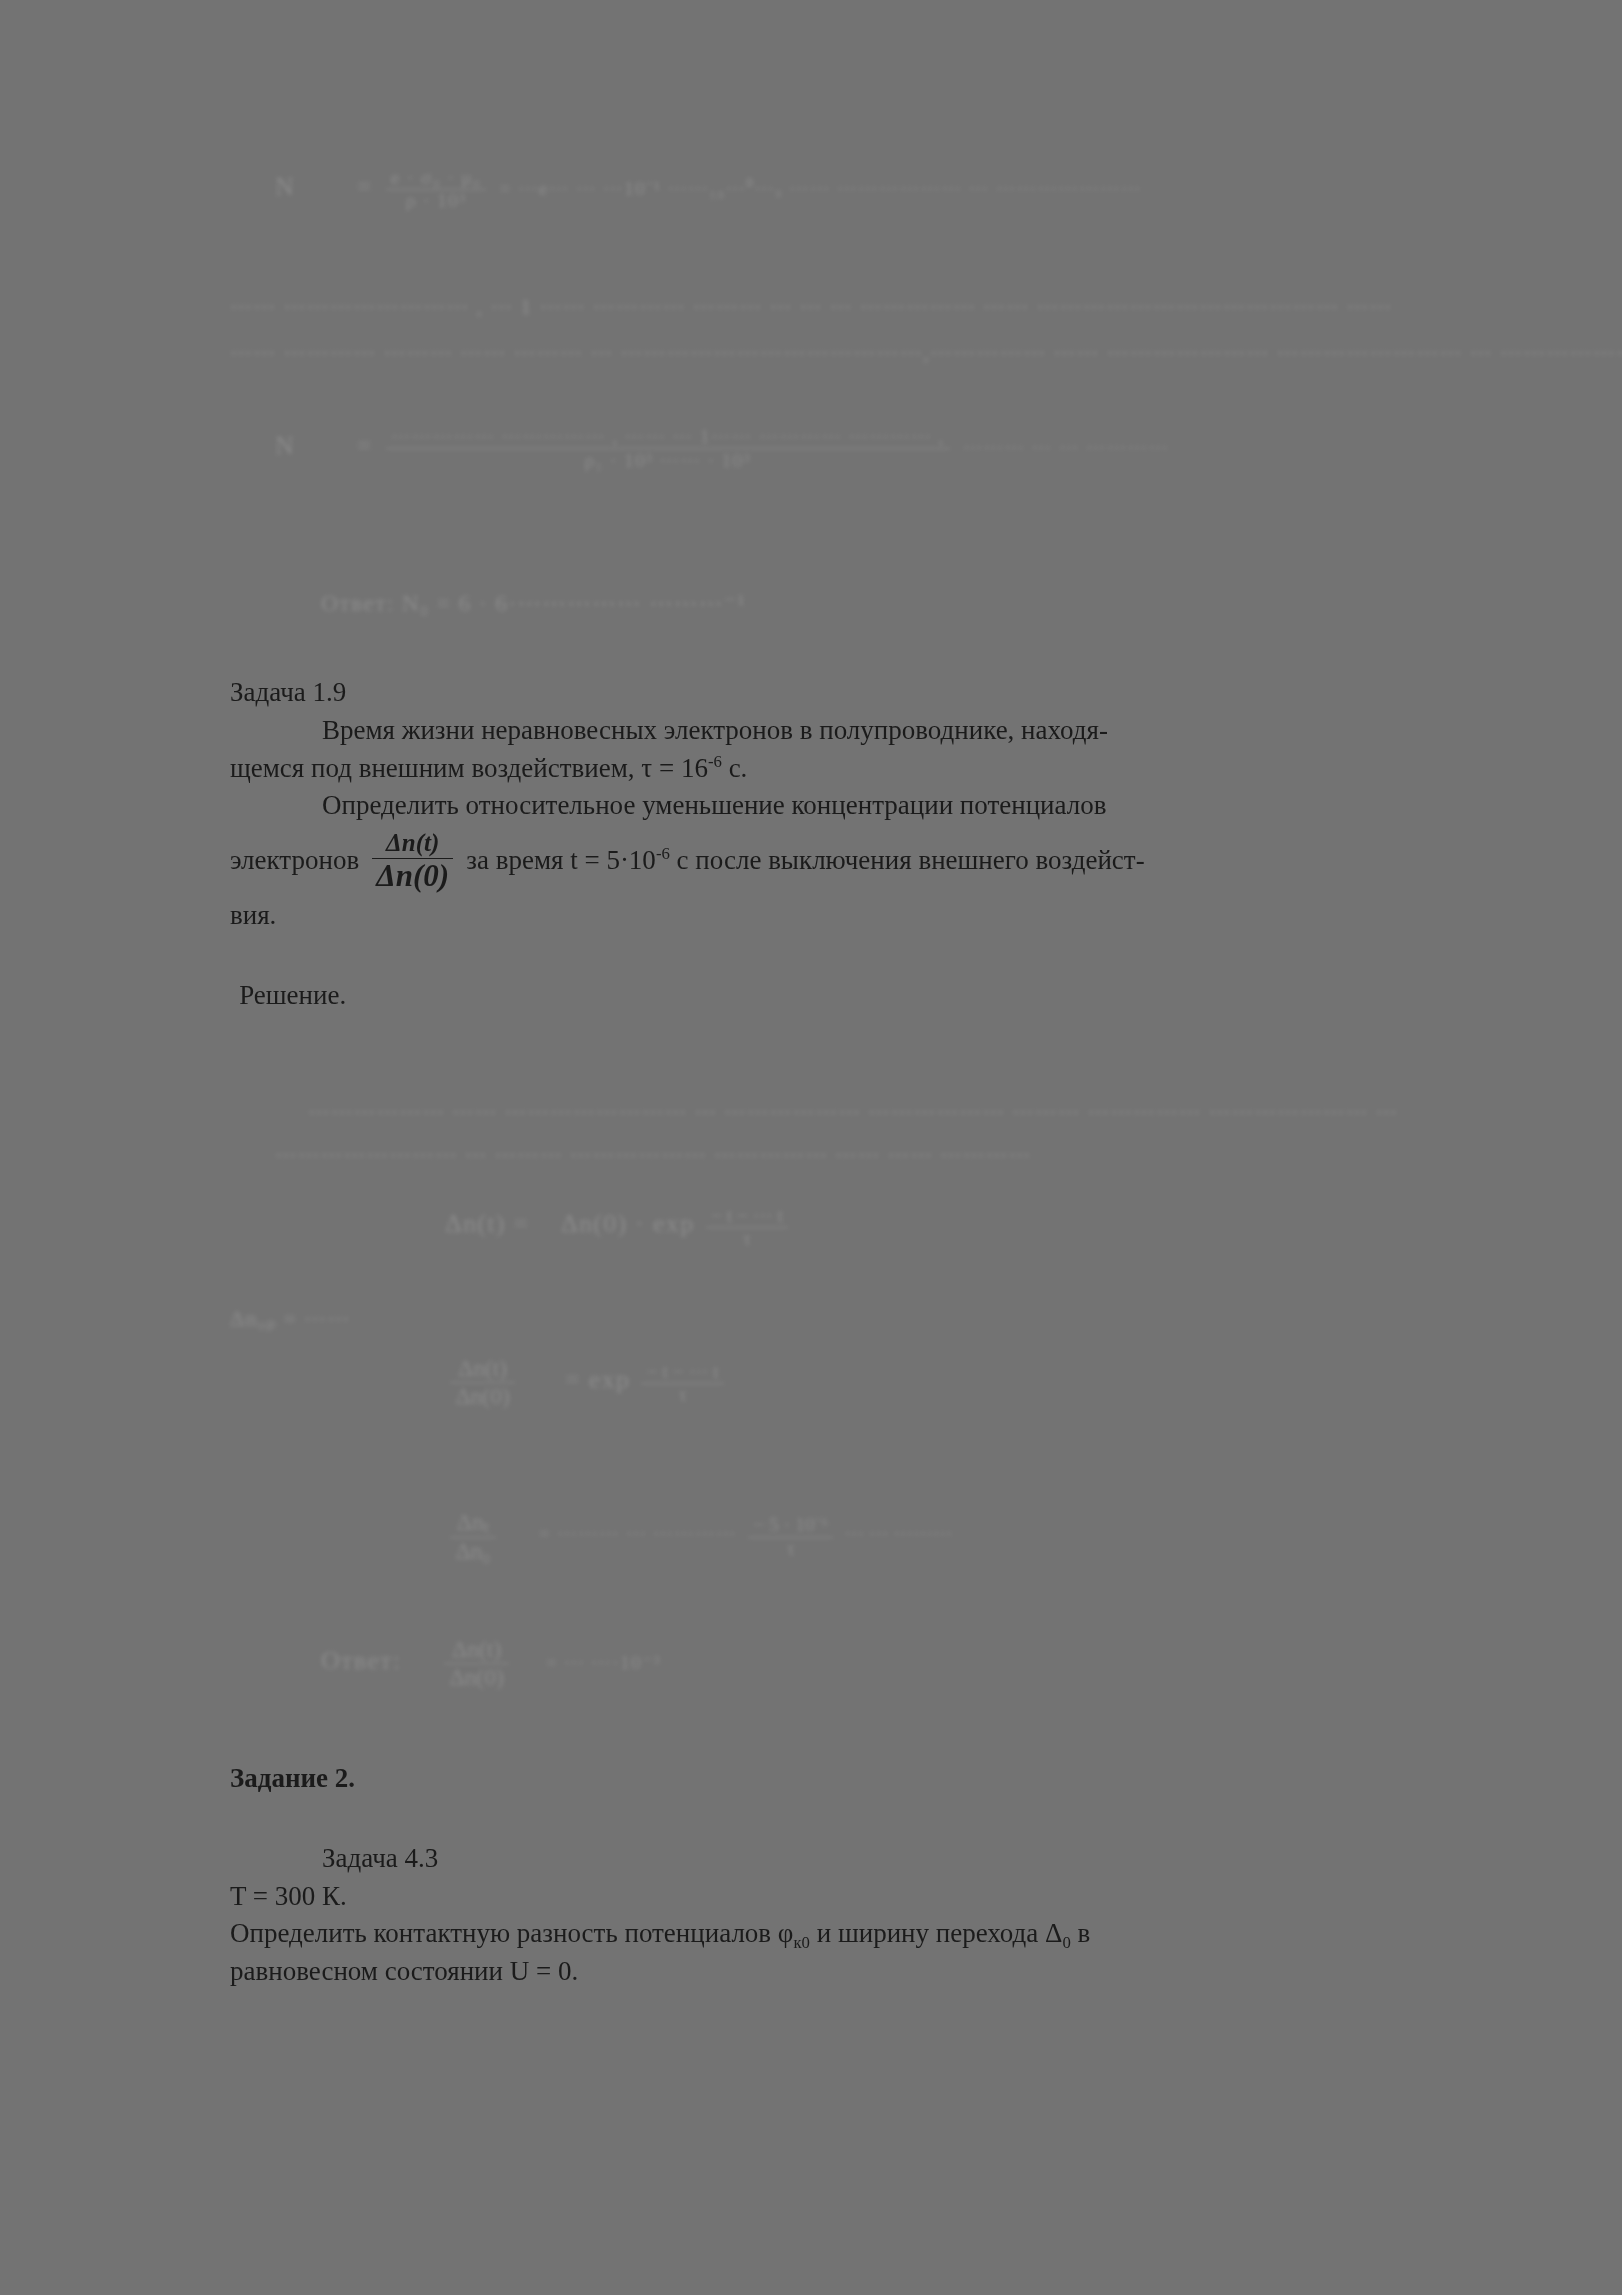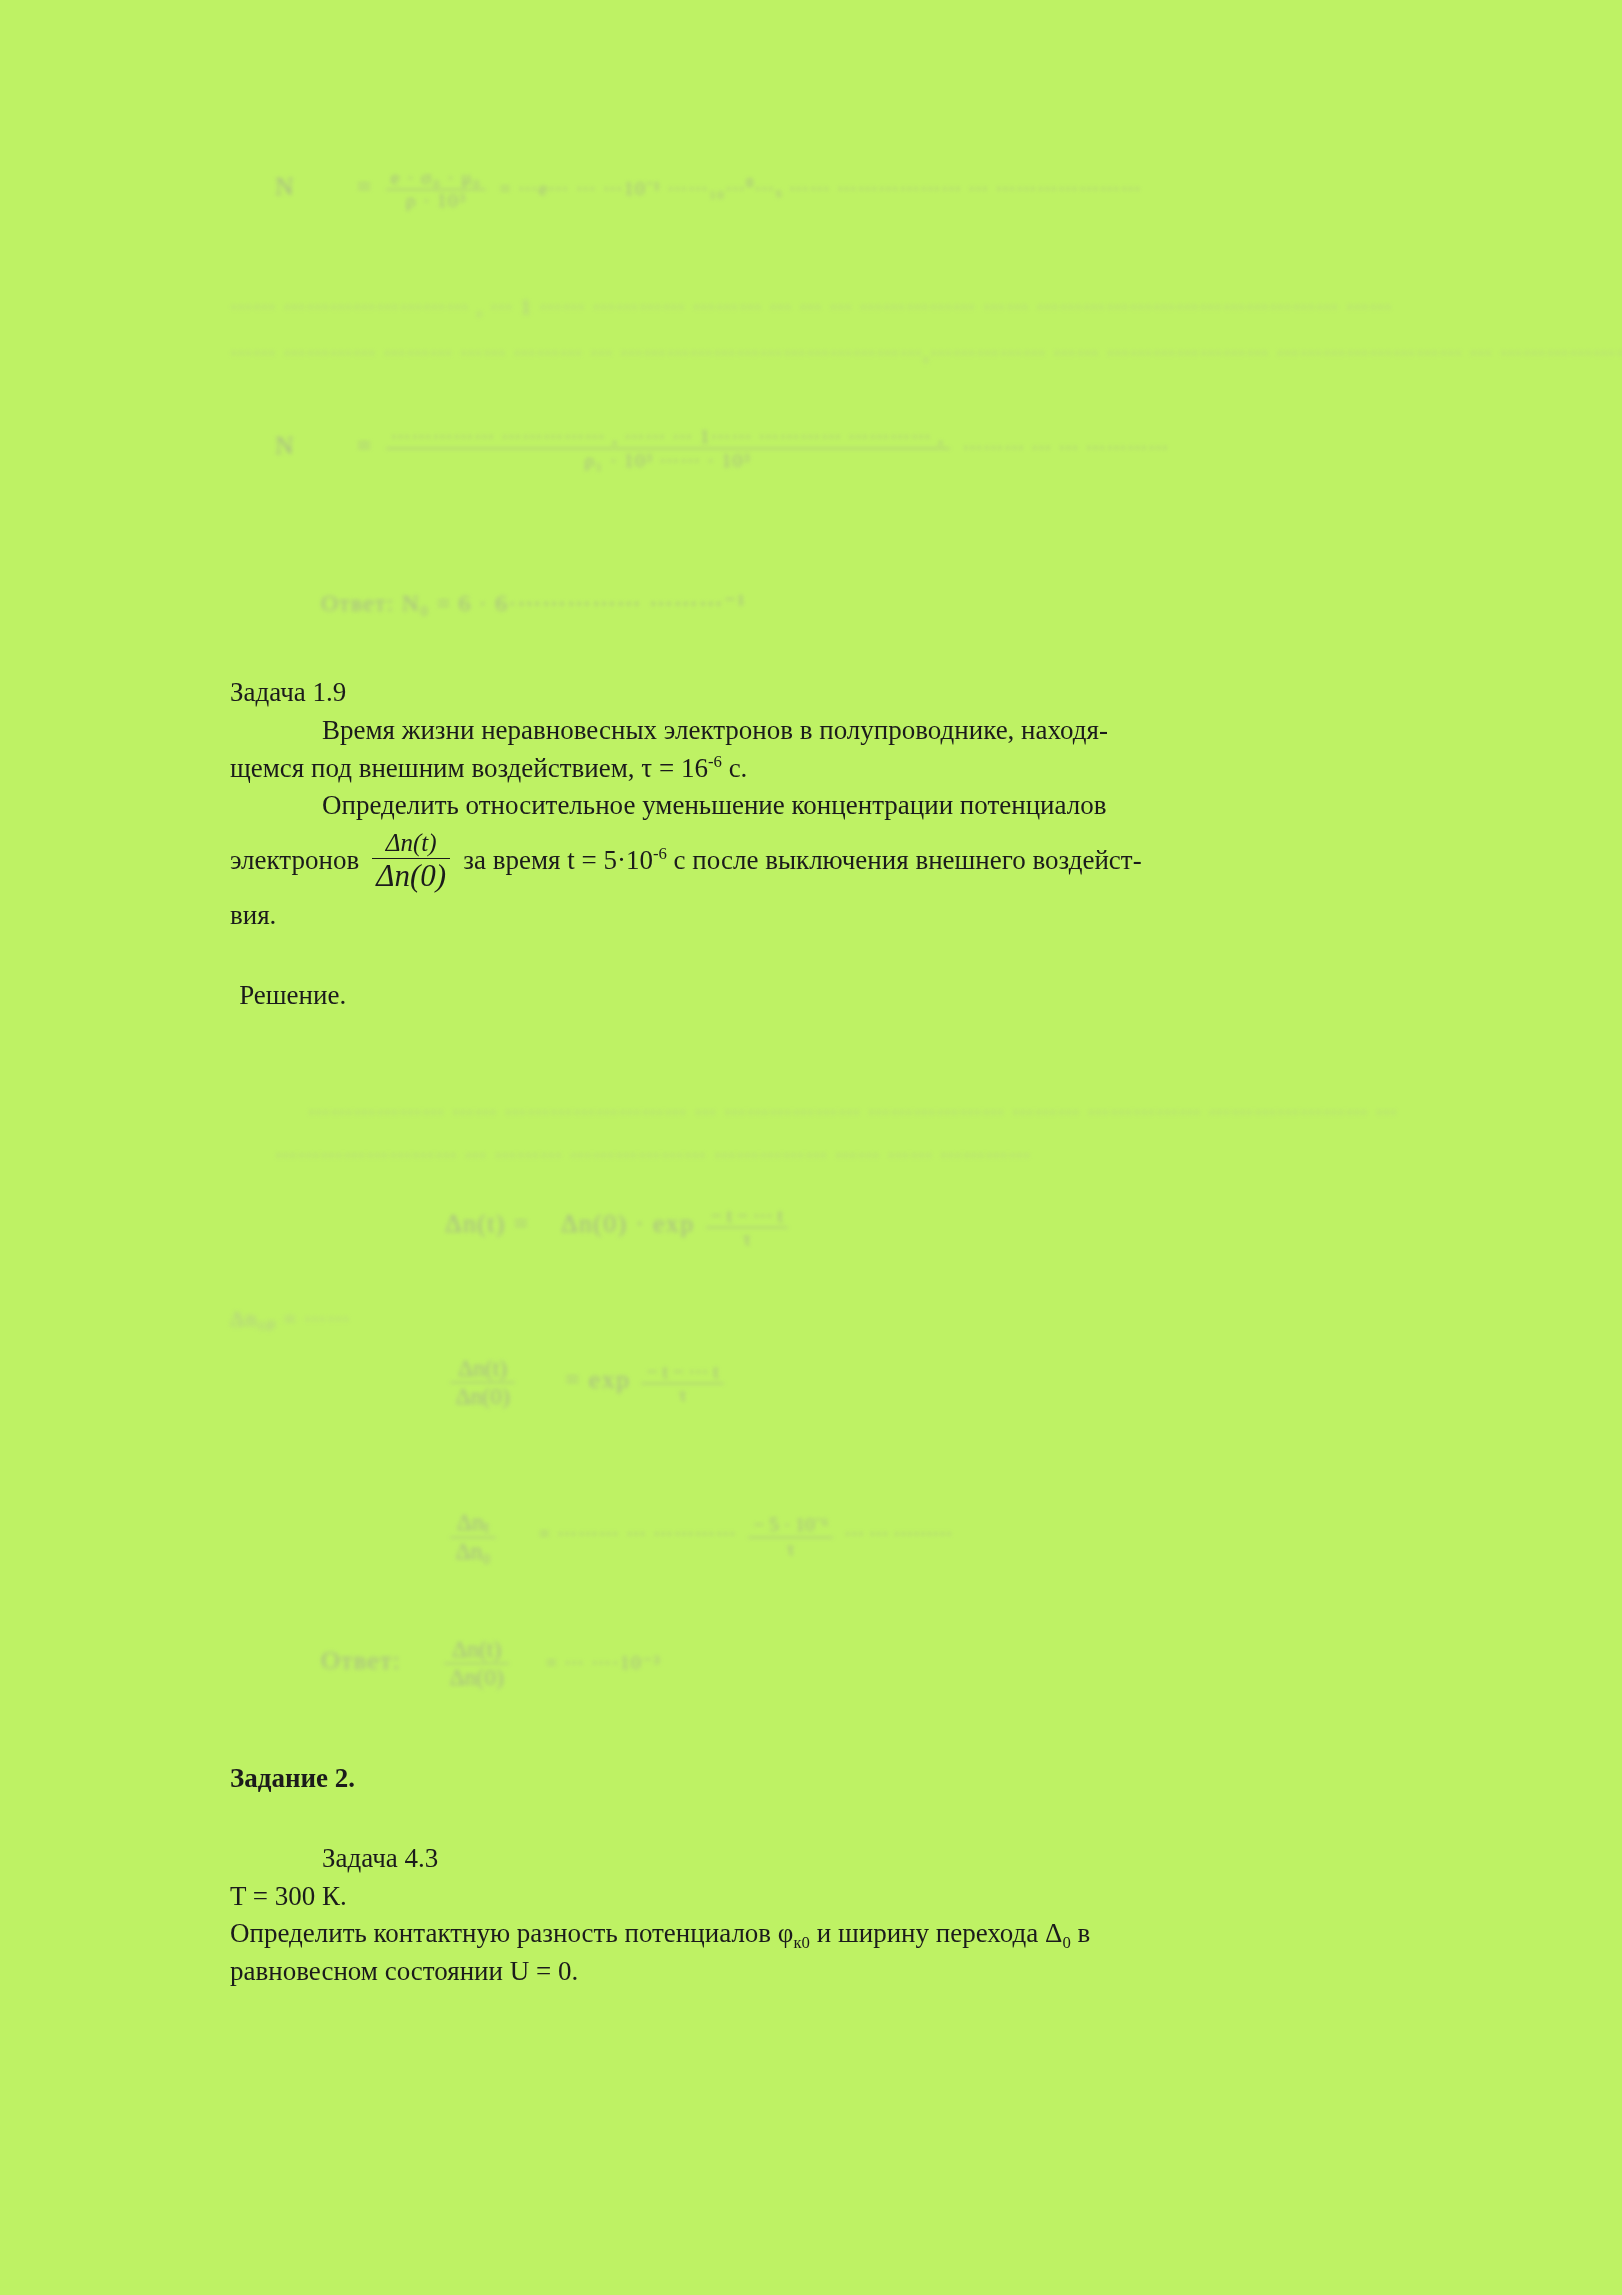--- a/index.html
+++ b/index.html
@@ -13,21 +13,21 @@
     font-family: "Liberation Serif", serif;
     color: #1b1b1b;
     position: relative;
     overflow: hidden;
   }
   .page {
     position: absolute;
     top: 0; left: 0;
     width: 1623px;
     height: 2295px;
-    background: #bef264;
+    background: #737373;
   }
   .content {
     position: absolute;
     left: 230px;
     top: 98px;
     width: 1302px;
   }
 
   
   .faded {
@@ -64,20 +64,21 @@
     font-size: 0.62em;
     line-height: 0;
   }
   .frac {
     display: inline-block;
     vertical-align: middle;
     text-align: center;
     margin: 0 6.5px;
     position: relative;
     top: -1.3px;
+    font-weight: bold;
   }
   .frac .num {
     display: block;
     font-style: italic;
     padding: 0 3.9px 1.3px 3.9px;
     font-size: 25px;
     line-height: 1.05;
   }
   .frac .den {
     display: block;

